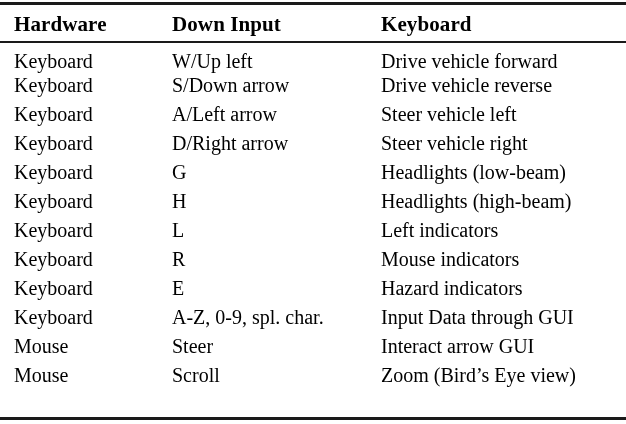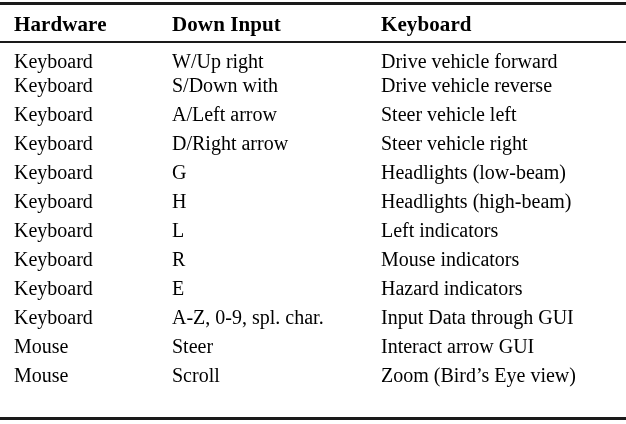--- a/index.html
+++ b/index.html
@@ -130,33 +130,33 @@
         </th>
       </tr>
     </thead>
     <tbody>
 
       <tr class="first-body-row">
         <td>
             <span class="cellbox">Keyboard</span>
           </td>
         <td>
-            <span class="cellbox">W/Up right</span>
+            <span class="cellbox">W/Up left</span>
           </td>
         <td>
             <span class="cellbox">Drive vehicle forward</span>
           </td>
       </tr>
 
       <tr>
         <td>
             <span class="cellbox">Keyboard</span>
           </td>
         <td>
-            <span class="cellbox">S/Down with</span>
+            <span class="cellbox">S/Down arrow</span>
           </td>
         <td>
             <span class="cellbox">Drive vehicle reverse</span>
           </td>
       </tr>
 
       <tr>
         <td>
             <span class="cellbox">Keyboard</span>
           </td>

